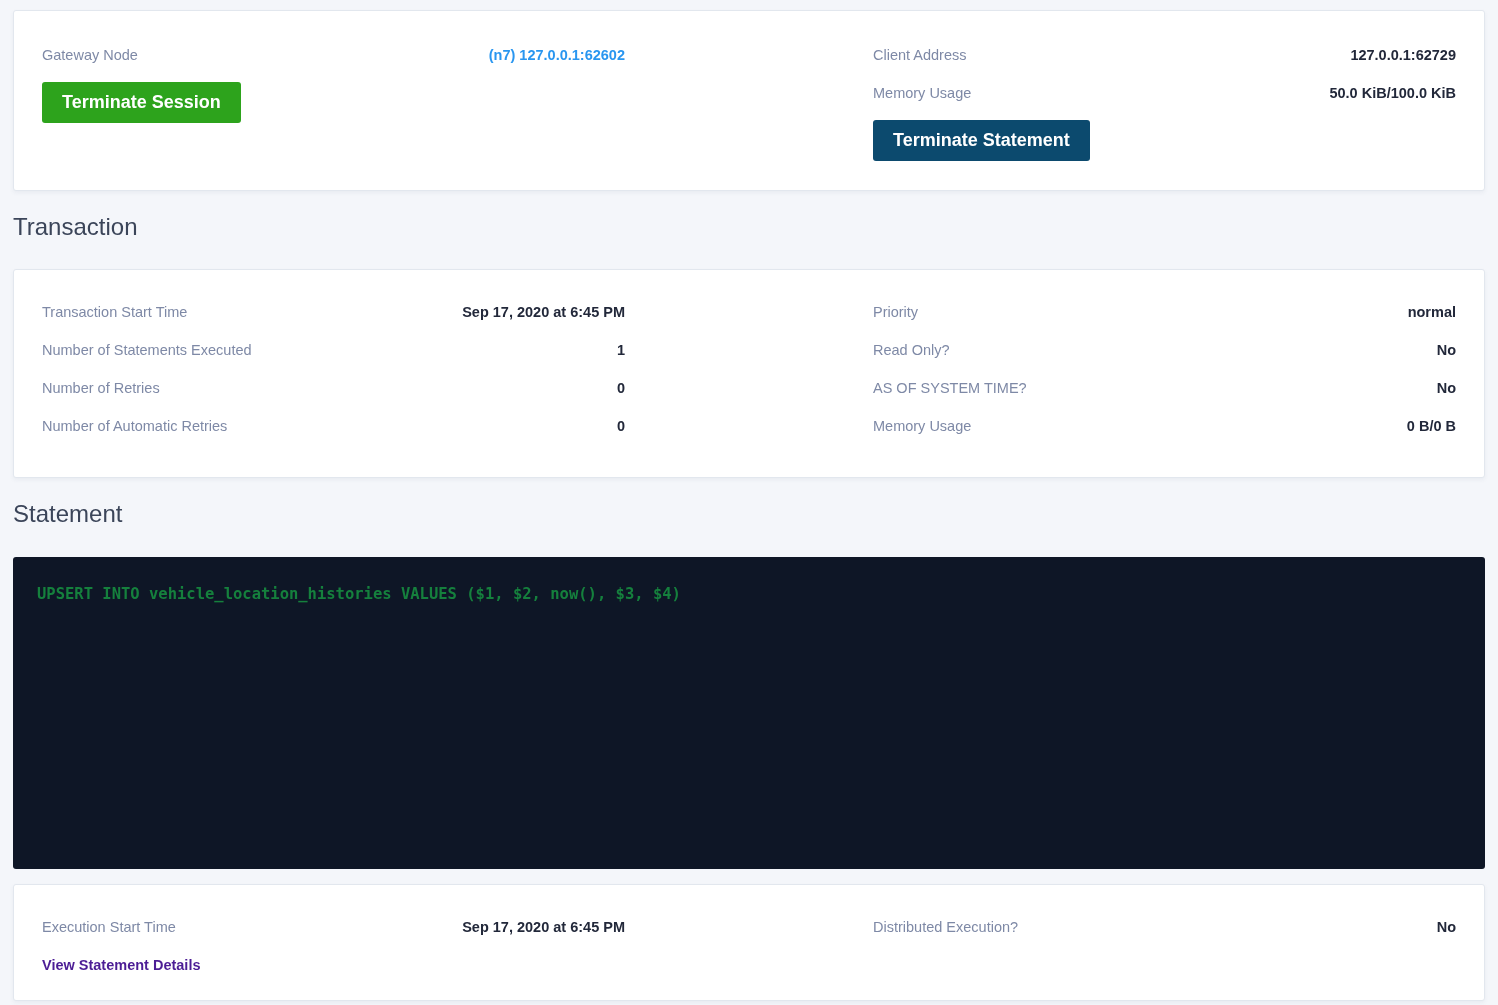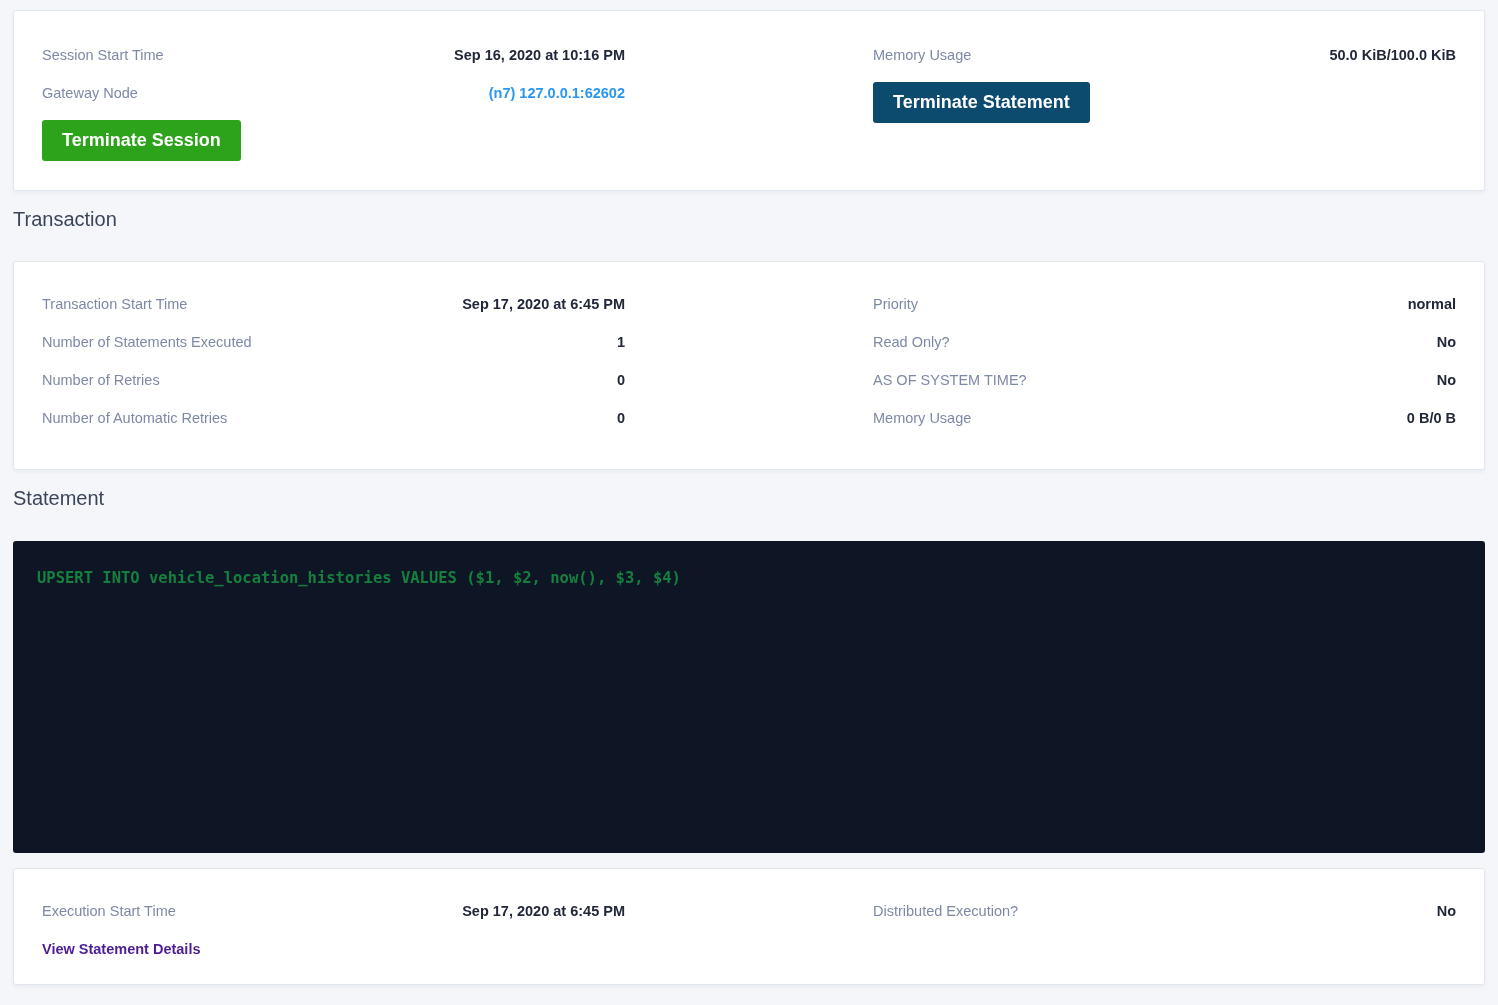--- a/index.html
+++ b/index.html
@@ -47,22 +47,22 @@
     font-family:"Liberation Sans", sans-serif;
     font-size:18px;
     font-weight:700;
     border:none;
     border-radius:3px;
     cursor:pointer;
     display:inline-block;
   }
 
   .section-heading {
-    margin-top:14px;
-    font-size:20px;
+    margin-top:22px;
+    font-size:24px;
     line-height:28px;
     font-weight:500;
     color:#3b4559;
   }
   .heading-txn  { margin-bottom:28px; }
   .heading-stmt { margin-bottom:29px; }
 
   .code-box {
     height:312px;
     border-radius:3px;
@@ -86,30 +86,30 @@
   }
 </style>
 </head>
 <body>
 
 <div class="page">
 
   <section class="card summary-grid session-card">
     <div>
       <div class="kv-row">
-        <span class="kv-label">Session Start Time</span>
-        <span class="kv-value">Sep 16, 2020 at 10:16 PM</span>
-      </div>
-      <div class="kv-row">
         <span class="kv-label">Gateway Node</span>
         <a class="kv-value link" href="#" style="color: rgb(41, 150, 240);">(n7) 127.0.0.1:62602</a>
       </div>
       <button class="btn-green" style="background: rgb(45, 163, 28);">Terminate Session</button>
     </div>
     <div>
+      <div class="kv-row">
+        <span class="kv-label">Client Address</span>
+        <span class="kv-value">127.0.0.1:62729</span>
+      </div>
       <div class="kv-row">
         <span class="kv-label">Memory Usage</span>
         <span class="kv-value">50.0 KiB/100.0 KiB</span>
       </div>
       <button class="btn-green" style="background: #0c4a6e;">Terminate Statement</button>
     </div>
   </section>
 
   <h2 class="section-heading heading-txn">Transaction</h2>
 

